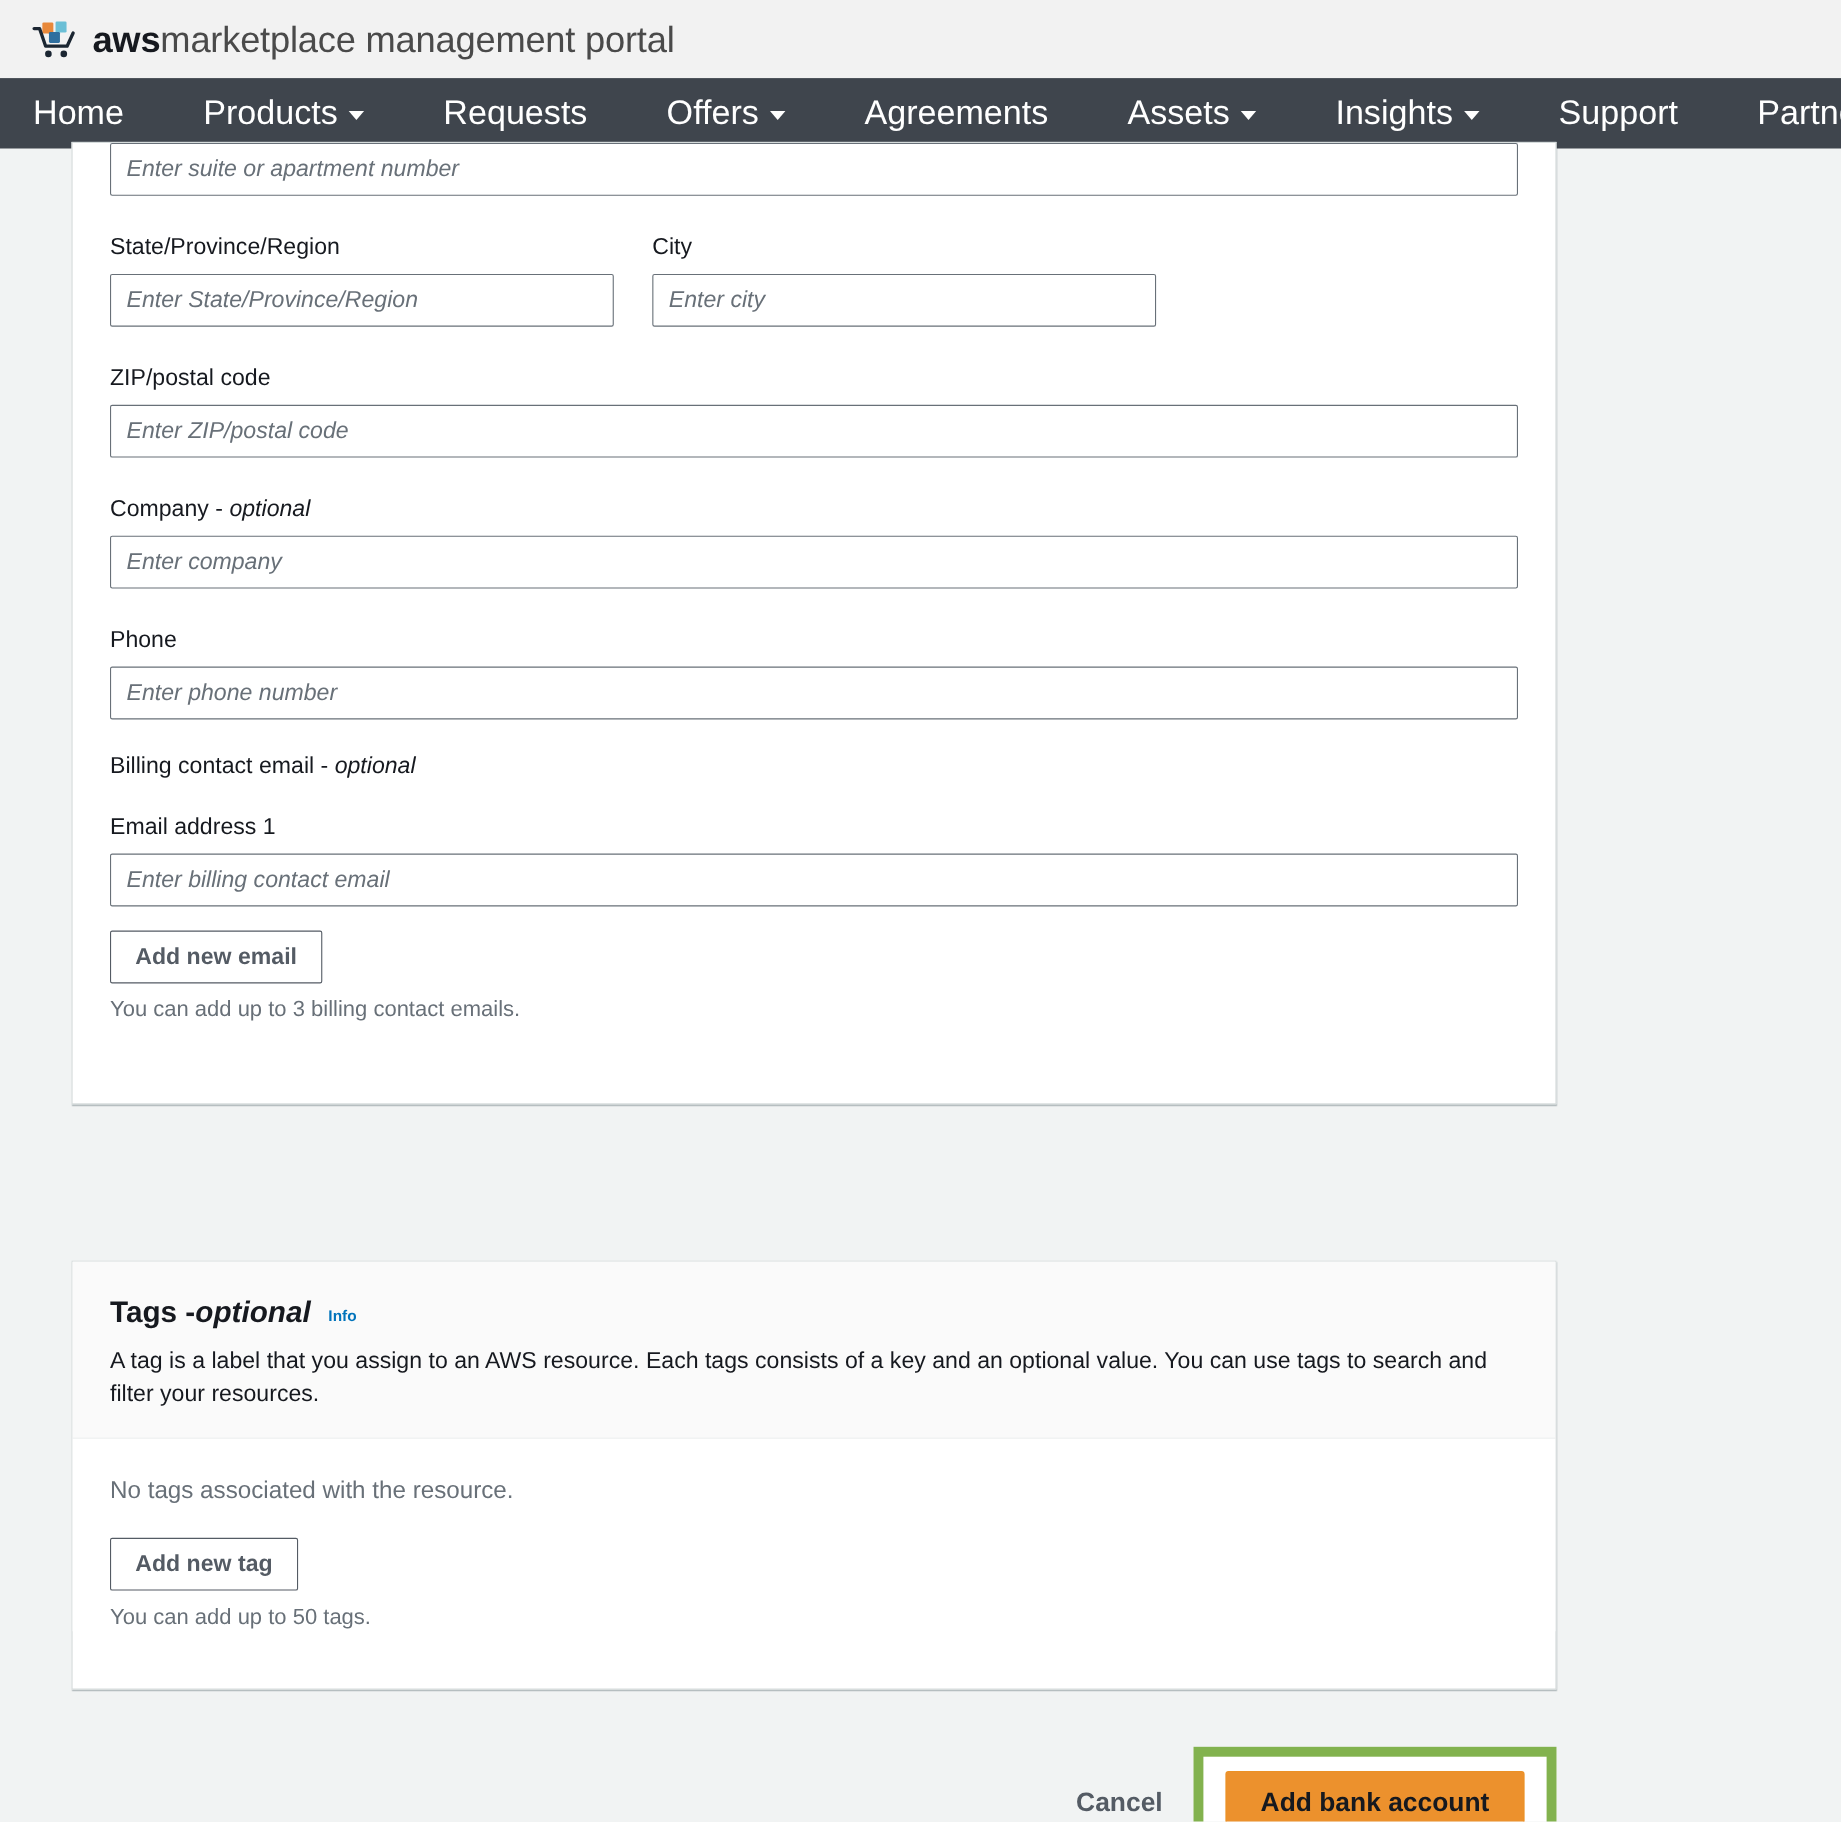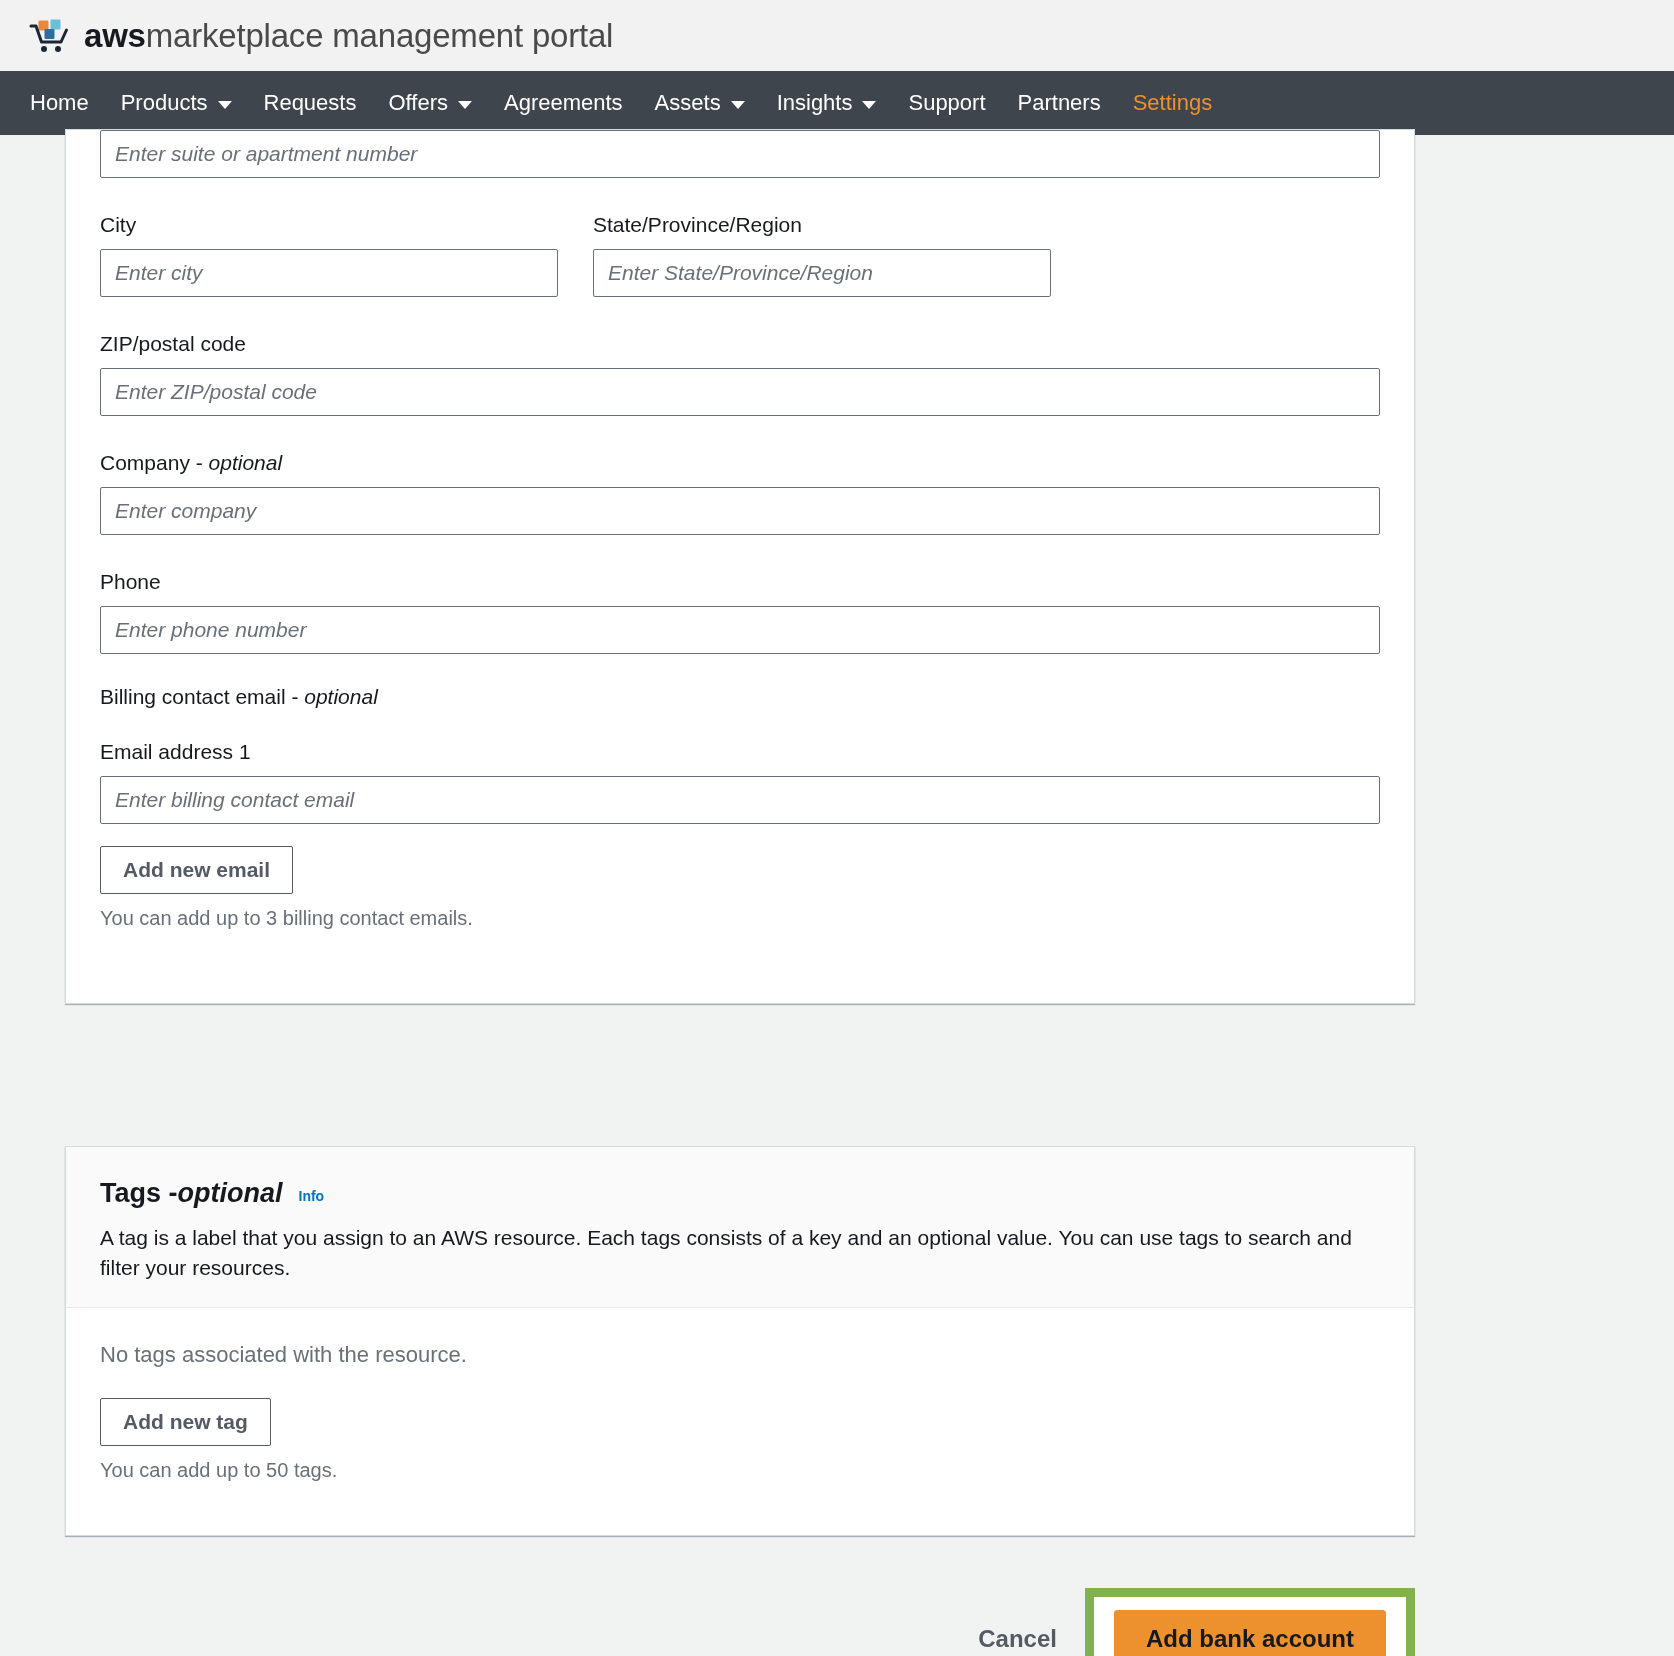--- a/index.html
+++ b/index.html
@@ -52,22 +52,22 @@
     height: 64px;
     background: #3f454d;
     display: flex;
     align-items: stretch;
     box-sizing: border-box;
   }
   .nav-item {
     display: flex;
     align-items: center;
     color: #ffffff;
-    font-size: 22px;
-    padding: 0 16px;
+    font-size: 31px;
+    padding: 0 36px;
     white-space: nowrap;
     cursor: pointer;
     user-select: none;
   }
   .nav-item:first-child { padding-left: 30px; }
   .nav-item.accent { color: #ec912d; }
   .nav-caret {
     display: inline-block;
     width: 0; height: 0;
     border-left: 7px solid transparent;
@@ -320,26 +320,26 @@
     <div class="form-inner">
 
       <div class="field">
         <input class="txtinput" type="text" placeholder="Enter suite or apartment number" style="">
       </div>
 
       <div class="spacer-34"></div>
 
       <div class="row-two">
         <div class="col">
+          <div class="field-label">State/Province/Region</div>
+          <input class="txtinput" type="text" placeholder="Enter State/Province/Region" style="">
+        </div>
+        <div class="col">
           <div class="field-label">City</div>
           <input class="txtinput" type="text" placeholder="Enter city" style="">
-        </div>
-        <div class="col">
-          <div class="field-label">State/Province/Region</div>
-          <input class="txtinput" type="text" placeholder="Enter State/Province/Region" style="">
         </div>
       </div>
 
       <div class="spacer-34"></div>
 
       <div class="field">
         <div class="field-label">ZIP/postal code</div>
         <input class="txtinput" type="text" placeholder="Enter ZIP/postal code" style="">
       </div>
 

